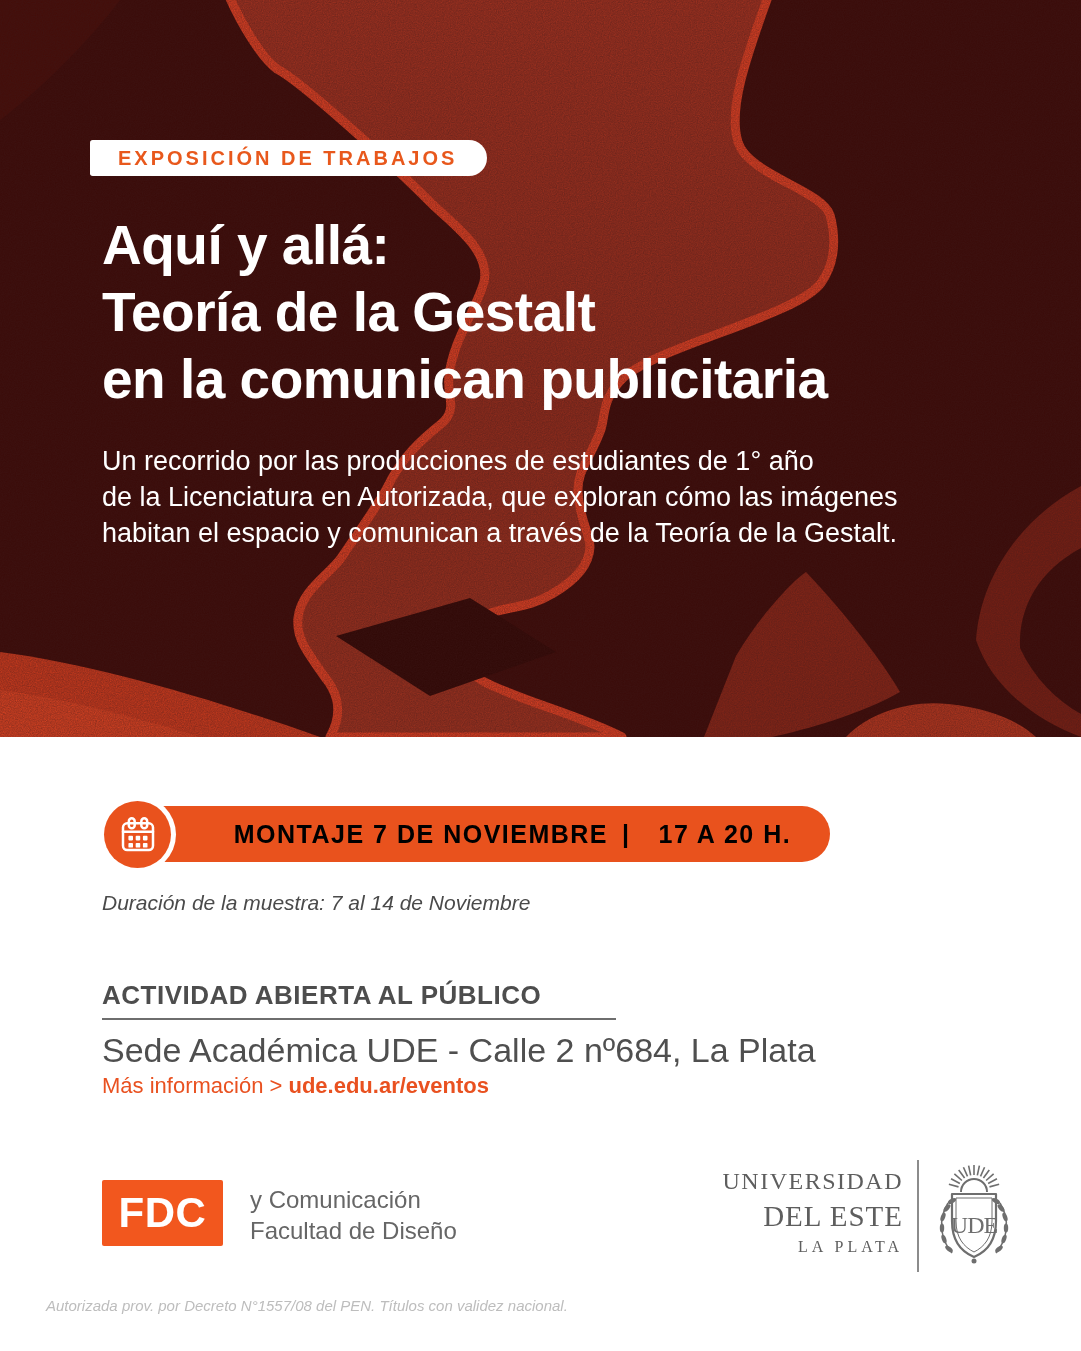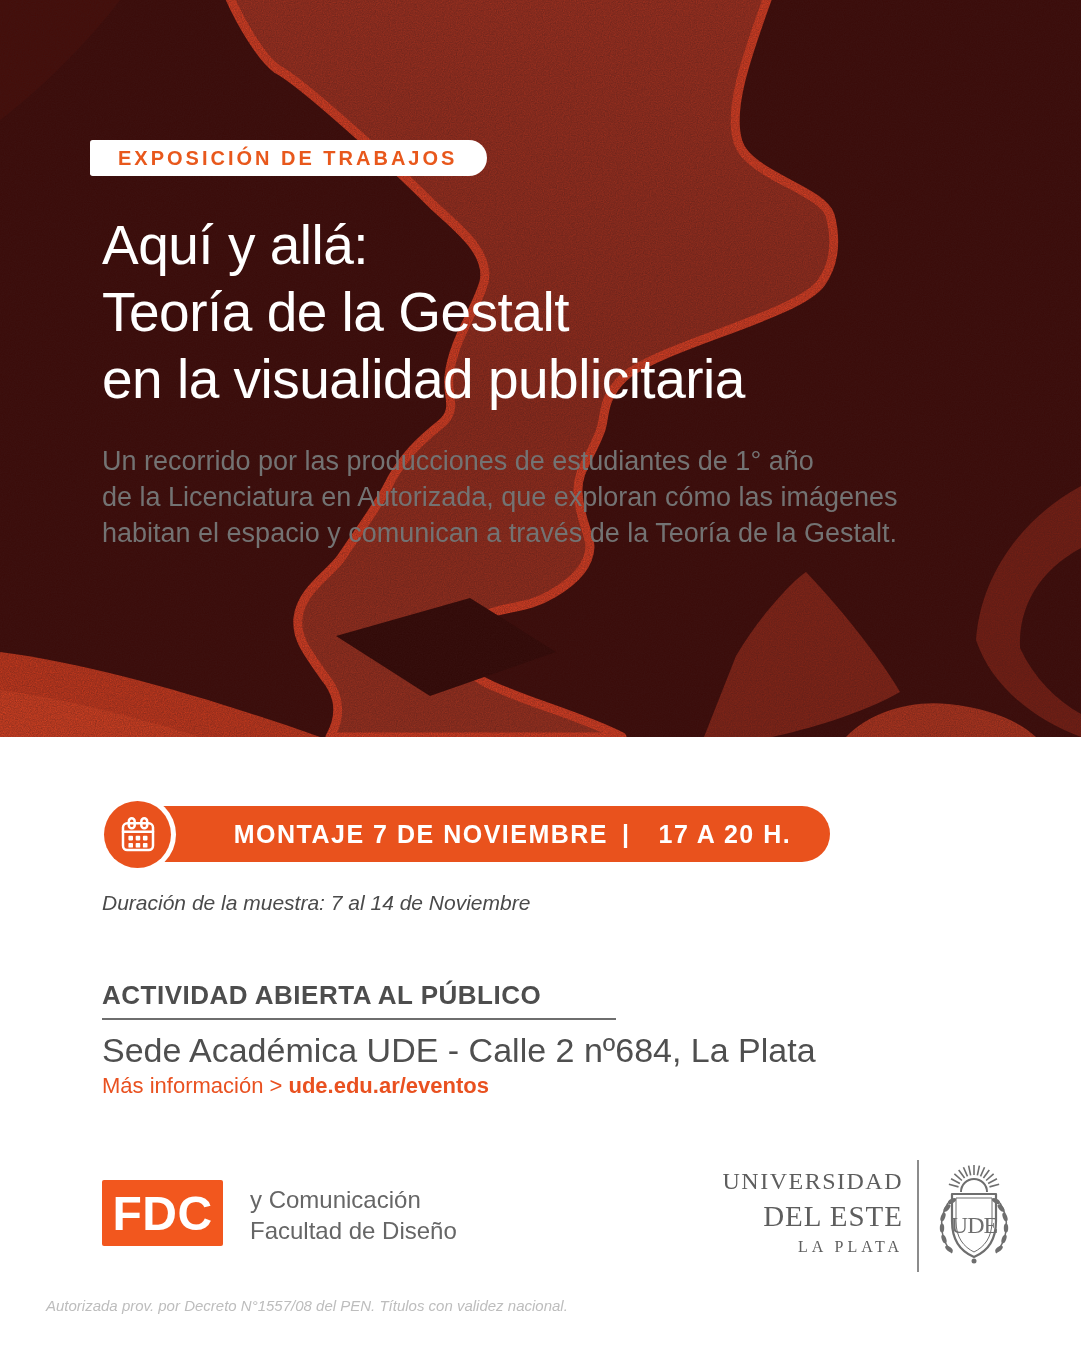--- a/index.html
+++ b/index.html
@@ -9,50 +9,50 @@
 
   
   .hero { position:absolute; left:0; top:0; width:1081px; height:737px; background:#3A0906; overflow:hidden; }
   .hero-art { position:absolute; left:0; top:0; width:100%; height:100%; display:block; }
 
   .badge { position:absolute; left:90px; top:140px; height:36px; background:#ffffff;
            border-radius:3px 20px 20px 3px; display:flex; align-items:center; padding:0 30px 0 28px; z-index:3; }
   .badge span { color:#E8581C; font-size:20px; font-weight:bold; letter-spacing:3px; white-space:nowrap; }
 
   .hero-title { position:absolute; left:102px; top:212px; z-index:2; color:#ffffff;
-                font-size:55px; font-weight:normal; line-height:67px; letter-spacing:-0.5px; }
+                font-size:55px; font-weight:bold; line-height:67px; letter-spacing:-0.5px; }
   .hero-title span { display:block; }
 
-  .hero-lede { position:absolute; left:102px; top:443px; z-index:2; color:#737373;
+  .hero-lede { position:absolute; left:102px; top:443px; z-index:2; color:#ffffff;
                font-size:27px; line-height:36px; font-weight:400; }
   .hero-lede span { display:block; }
 
   
   .event-pill { position:absolute; left:137px; top:806px; width:693px; height:56px;
                 background:#E9521D; border-radius:28px; display:flex; align-items:center; justify-content:center;
                 padding-left:58px; z-index:1; }
-  .event-pill span { color:#ffffff; font-weight:bold; font-size:25px; letter-spacing:1.5px; white-space:nowrap; }
+  .event-pill span { color:#000000; font-weight:bold; font-size:25px; letter-spacing:1.5px; white-space:nowrap; }
 
   .cal-circle { position:absolute; left:104px; top:801px; width:67px; height:67px; border-radius:50%;
                 background:#E9521D; box-shadow:0 0 0 5px #ffffff; z-index:2;
                 display:flex; align-items:center; justify-content:center; }
 
   .duration { position:absolute; left:102px; top:891px; font-size:21px; font-style:italic; color:#4A4A4A; }
 
   .activity-heading { position:absolute; left:102px; top:980px; font-size:26px; font-weight:bold;
                       color:#4D4D4D; letter-spacing:0.5px; }
   .activity-rule { position:absolute; left:102px; top:1018px; width:514px; height:2px; background:#6E6E6E; }
   .venue { position:absolute; left:102px; top:1031px; font-size:34px; color:#4F4F4F; }
   .more-info { position:absolute; left:102px; top:1073px; font-size:22px; color:#E95120; }
   .more-info strong { font-weight:bold; }
 
   
   .fdc-box { position:absolute; left:102px; top:1180px; width:121px; height:66px; background:#F2571E;
              display:flex; align-items:center; justify-content:center; border-radius:2px; }
-  .fdc-box span { color:#ffffff; font-size:48px; font-weight:bold; letter-spacing:0.5px; }
+  .fdc-box span { color:#ffffff; font-size:42px; font-weight:bold; letter-spacing:0.5px; }
   .fdc-name { position:absolute; left:250px; top:1184px; font-size:24px; line-height:31px; color:#666666; }
   .fdc-name span { display:block; }
 
   .ude-wordmark { position:absolute; right:178px; top:1168px; text-align:right;
                   font-family:"Liberation Serif", serif; color:#5E5E5E; }
   .ude-line1 { font-size:24px; letter-spacing:1.5px; margin-bottom:5px; }
   .ude-line2 { font-size:29px; letter-spacing:1px; margin-bottom:5px; }
   .ude-line3 { font-size:16px; letter-spacing:4px; }
   .ude-divider { position:absolute; left:917px; top:1160px; width:2px; height:112px; background:#8C8C8C; }
   .ude-crest { position:absolute; left:936px; top:1160px; width:76px; height:106px; }
@@ -118,21 +118,21 @@
       <rect width="1081" height="737" filter="url(#grain)" opacity="0.5"></rect>
     </svg>
 
     <div class="badge">
       <span>EXPOSICIÓN DE TRABAJOS</span>
     </div>
 
     <h1 class="hero-title">
       <span>Aquí y allá:</span>
       <span>Teoría de la Gestalt</span>
-      <span>en la visualidad publicitaria</span>
+      <span>en la comunican publicitaria</span>
     </h1>
 
     <p class="hero-lede">
       <span>Un recorrido por las producciones de estudiantes de 1° año</span>
       <span>de la Licenciatura en Autorizada, que exploran cómo las imágenes</span>
       <span>habitan el espacio y comunican a través de la Teoría de la Gestalt.</span>
     </p>
   </div>
 
   <div class="event-pill">

